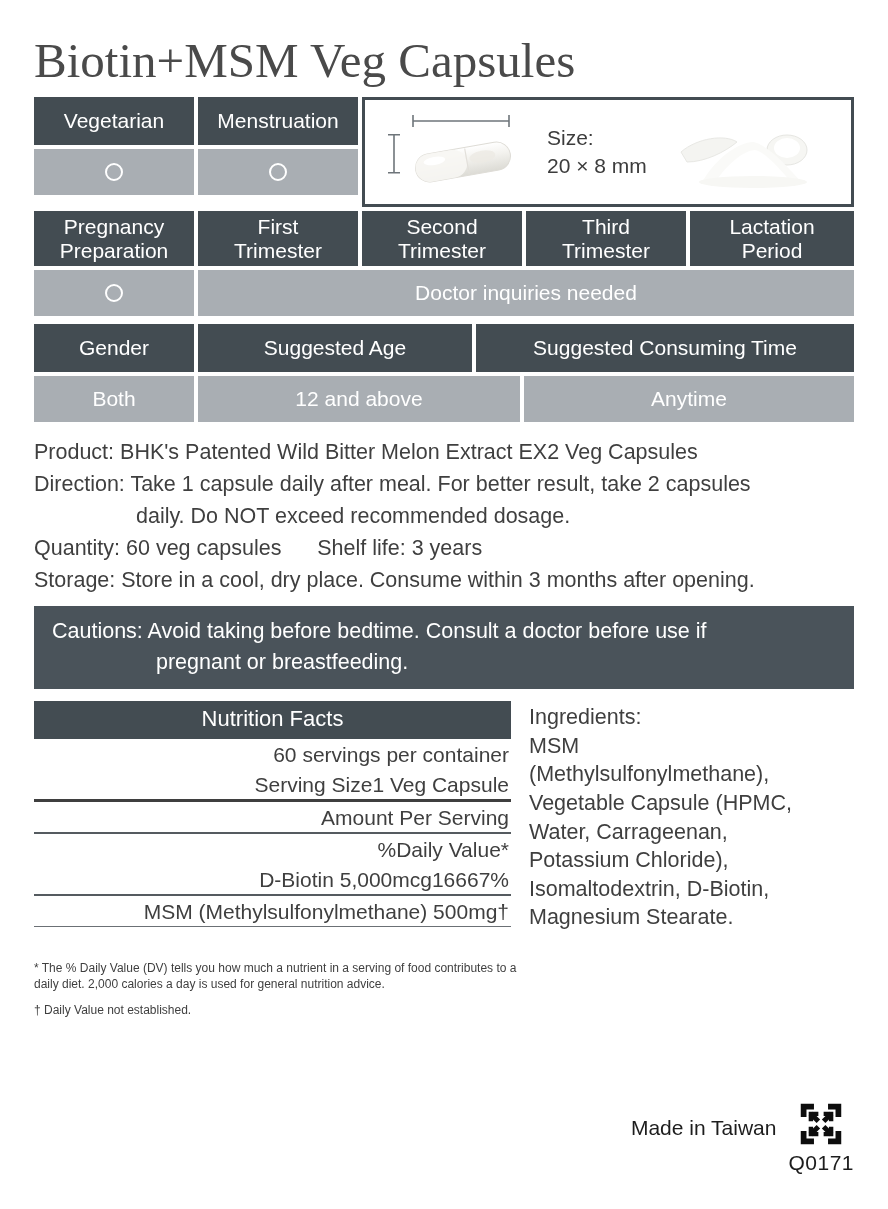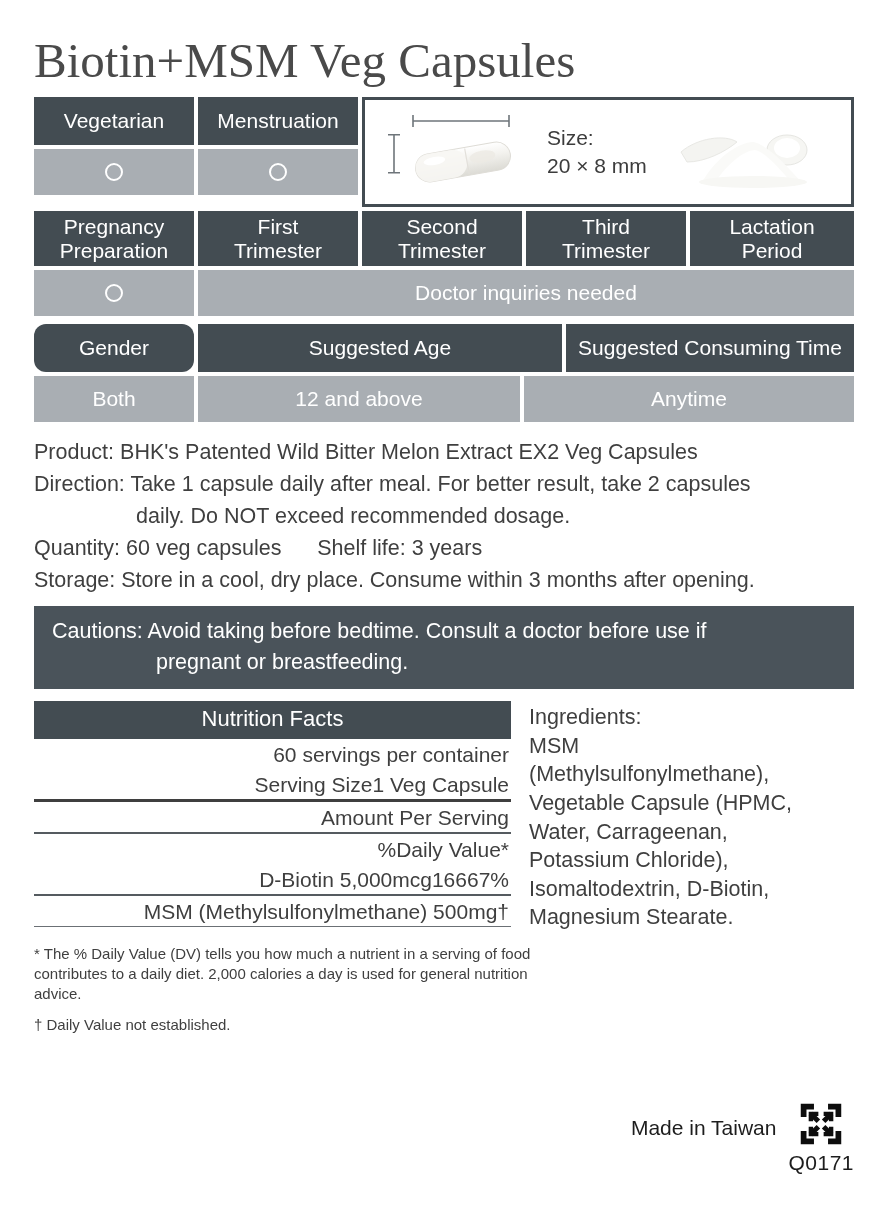--- a/index.html
+++ b/index.html
@@ -179,22 +179,22 @@
     font-size: 21.5px;
     line-height: 1.33;
     color: #3f3f3f;
     white-space: pre-line;
     padding-top: 2px;
   }
 
   
   .footnotes {
     width: 500px;
-    margin-top: 12px;
-    font-size: 15px;
+    margin-top: 28px;
+    font-size: 12px;
     line-height: 1.35;
     color: #3f3f3f;
   }
   .footnote-2 { margin-top: 10px; }
 
   
   .footer {
     position: absolute;
     right: 34px;
     bottom: 34px;
@@ -300,22 +300,22 @@
 Period</div>
   </div>
   <div class="attr-row spaced">
     <div class="cell val" style="width:160px;">
       <span class="circle-glyph"></span>
     </div>
     <div class="cell val" style="flex:1 1 auto;">Doctor inquiries needed</div>
   </div>
 
   <div class="attr-row">
-    <div class="cell head" style="width:160px;border-radius:12px;">Gender</div>
-    <div class="cell head" style="width:364px;">Suggested Age</div>
+    <div class="cell head" style="width:160px;">Gender</div>
+    <div class="cell head" style="width:274px;">Suggested Age</div>
     <div class="cell head" style="flex:1 1 auto;">Suggested Consuming Time</div>
   </div>
   <div class="attr-row">
     <div class="cell val" style="width:160px;">Both</div>
     <div class="cell val" style="width:322px;">12 and above</div>
     <div class="cell val" style="flex:1 1 auto;">Anytime</div>
   </div>
 
   <div class="textblock">
     <div class="line">Product: BHK's Patented Wild Bitter Melon Extract EX2 Veg Capsules</div>

